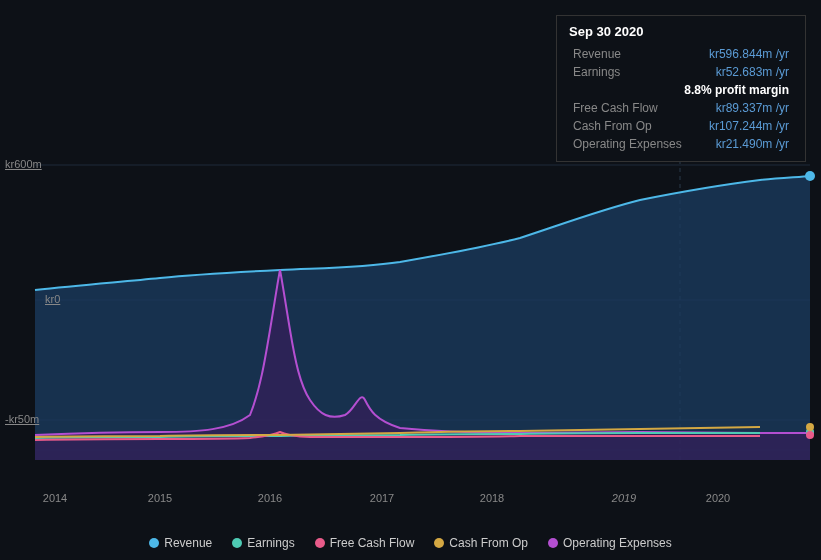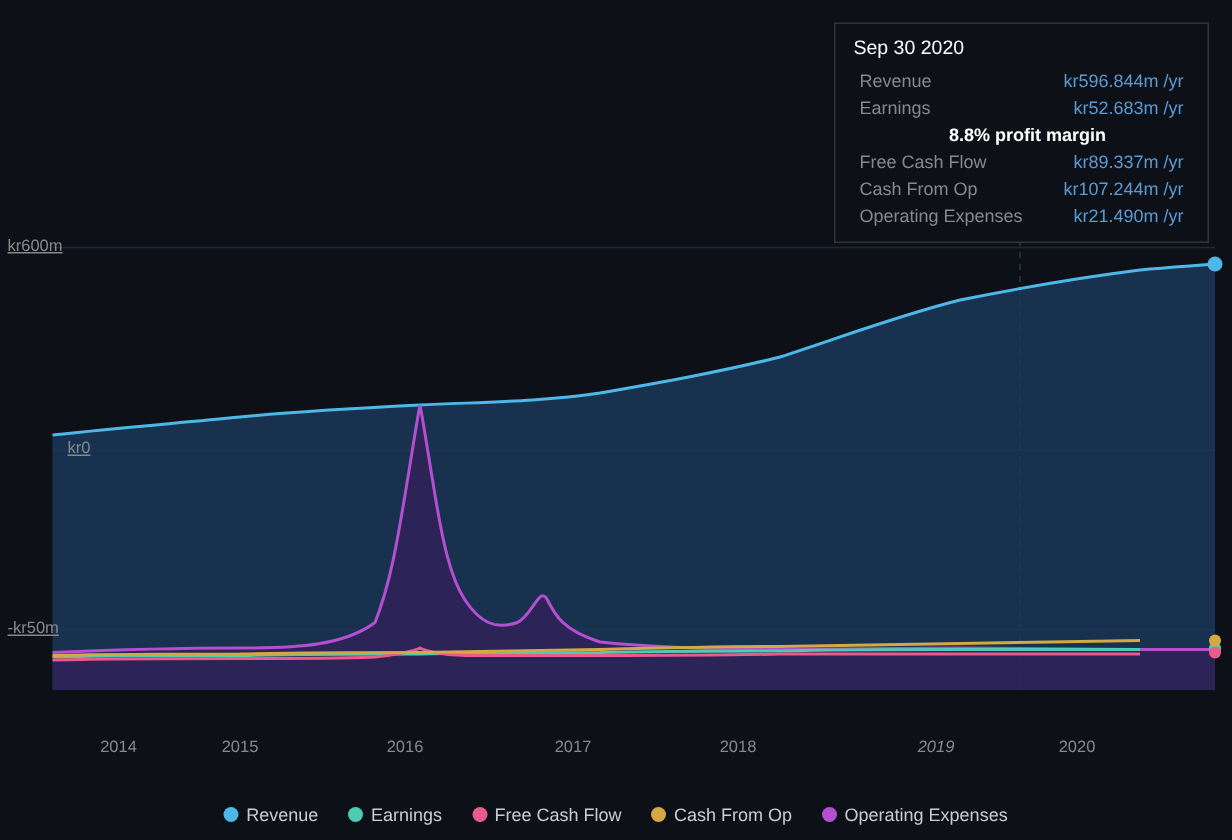--- a/index.html
+++ b/index.html
@@ -27,21 +27,21 @@
       background: #0d1117;
       border: 1px solid #333;
       padding: 8px 12px;
       min-width: 250px;
       z-index: 10;
     }
 
     #tooltip .tooltip-date {
       color: #fff;
       font-size: 13px;
-      font-weight: normal;
+      font-weight: bold;
       margin-bottom: 6px;
     }
 
     #tooltip table {
       width: 100%;
       border-collapse: collapse;
       font-size: 12px;
     }
 
     #tooltip table tr td {
@@ -147,42 +147,42 @@
 
     <path d="M 35,437 C 80,436 120,436 160,436 C 200,435 240,435 280,435 C 320,434 360,434 400,433 C 440,432 480,431 520,431 C 560,430 600,430 640,429 C 680,428 720,428 760,427 C 800,427 810,427" fill="none" stroke="#d4a843" stroke-width="2"></path>
     <circle cx="810" cy="427" r="4" fill="#d4a843"></circle>
 
   </svg>
 
   <div class="y-label" style="top: 158px;">kr600m</div>
   <div class="y-label" style="top: 293px; margin-left: 40px;">kr0</div>
   <div class="y-label" style="top: 413px;">-kr50m</div>
 
-  <div class="x-label" style="left: 55px; margin-left: 24px;">2014</div>
+  <div class="x-label" style="left: 55px;">2014</div>
   <div class="x-label" style="left: 160px;">2015</div>
   <div class="x-label" style="left: 270px;">2016</div>
   <div class="x-label" style="left: 382px; margin-top: 44px;">2017</div>
   <div class="x-label" style="left: 492px;">2018</div>
   <div class="x-label" style="left: 624px; font-style: italic;">2019</div>
   <div class="x-label" style="left: 718px;">2020</div>
 
   <div id="tooltip">
     <div class="tooltip-date">Sep 30 2020</div>
     <table>
       <tbody>
           <tr>
         <td>Revenue</td>
         <td>kr596.844m /yr</td>
       </tr>
       <tr>
         <td>Earnings</td>
         <td>kr52.683m /yr</td>
       </tr>
       <tr class="profit-margin">
-        <td colspan="2" style="color:#fff; font-size:12px; padding-left:12px;text-align:center;"><span style="font-weight:bold;">8.8%</span> profit margin</td>
+        <td colspan="2" style="color:#fff; font-size:12px; padding-left:12px;"><span style="font-weight:bold;">8.8%</span> profit margin</td>
       </tr>
       <tr>
         <td>Free Cash Flow</td>
         <td>kr89.337m /yr</td>
       </tr>
       <tr>
         <td>Cash From Op</td>
         <td>kr107.244m /yr</td>
       </tr>
       <tr>

